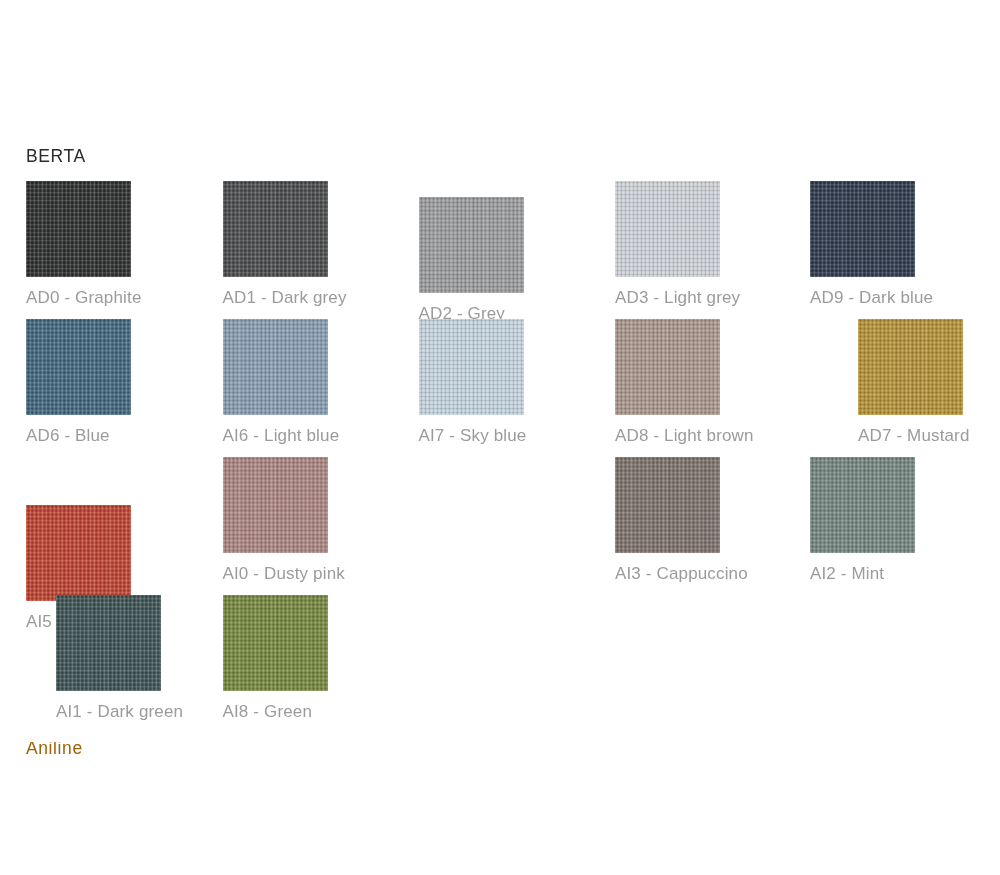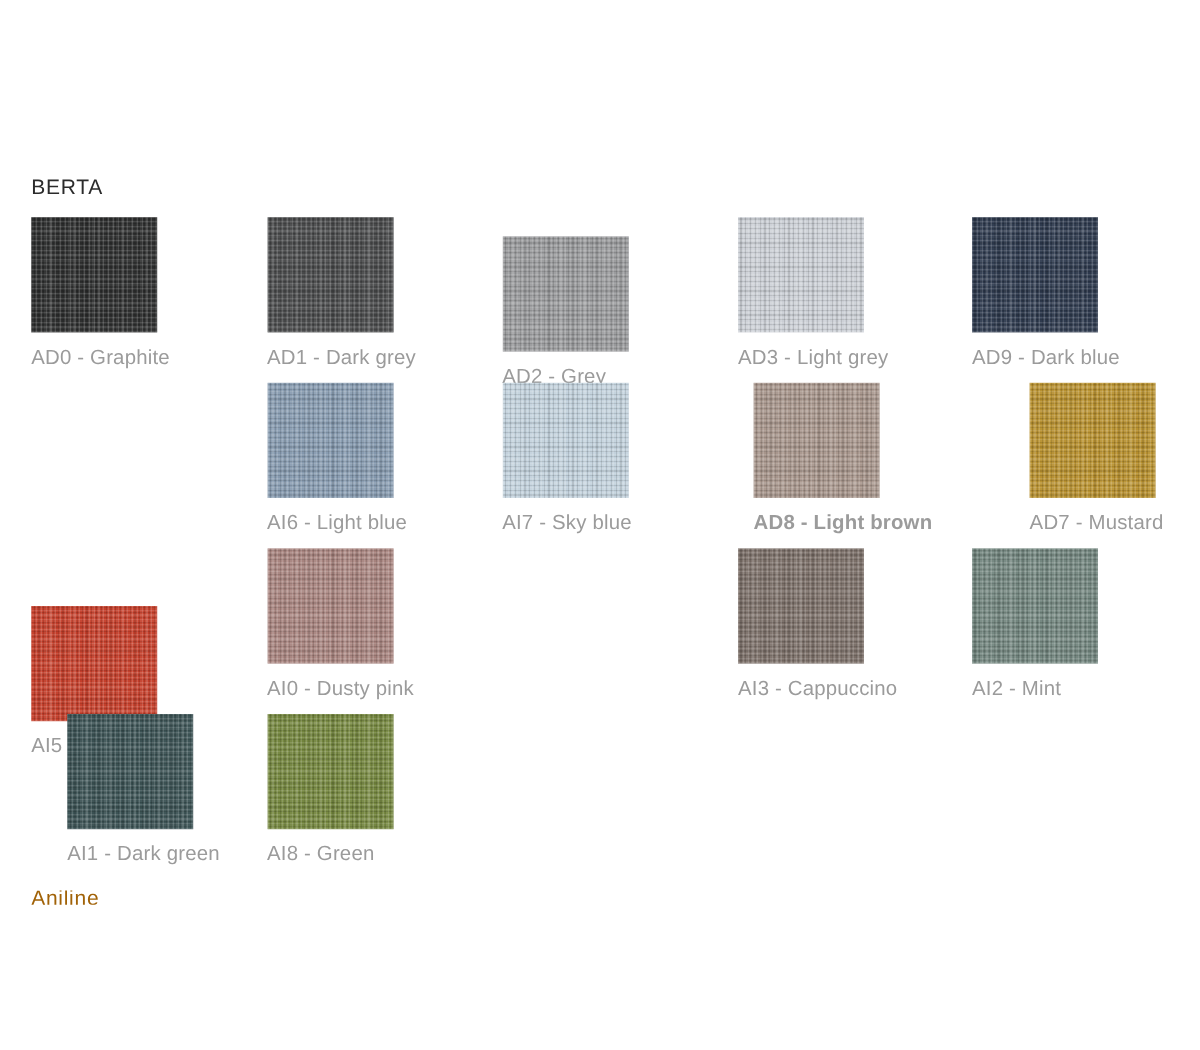--- a/index.html
+++ b/index.html
@@ -174,29 +174,33 @@
         <div class="swatch-cell" style="left: 589px;">
           <div class="swatch-chip" style="background-color: rgb(204, 208, 214);"></div>
           <div class="swatch-label">AD3 - Light grey</div>
         </div>
         <div class="swatch-cell" style="left: 784px;">
           <div class="swatch-chip" style="background-color: rgb(46, 58, 78);"></div>
           <div class="swatch-label">AD9 - Dark blue</div>
         </div>
       </div>
       <div class="swatch-row">
+        <div class="swatch-cell" style="left: 0px;">
+          <div class="swatch-chip" style="background-color: rgb(63, 103, 129);"></div>
+          <div class="swatch-label">AD6 - Blue</div>
+        </div>
         <div class="swatch-cell" style="left: 196.5px;">
           <div class="swatch-chip" style="background-color: rgb(135, 155, 176);"></div>
           <div class="swatch-label">AI6 - Light blue</div>
         </div>
         <div class="swatch-cell" style="left: 392.5px;">
           <div class="swatch-chip" style="background-color: rgb(195, 210, 221);"></div>
           <div class="swatch-label">AI7 - Sky blue</div>
         </div>
-        <div class="swatch-cell" style="left: 602px; font-weight: bold;">
+        <div class="swatch-cell" style="left: 589px;">
           <div class="swatch-chip" style="background-color: rgb(168, 150, 140);"></div>
           <div class="swatch-label">AD8 - Light brown</div>
         </div>
         <div class="swatch-cell" style="left: 784px; margin-left: 48px;">
           <div class="swatch-chip" style="background-color: rgb(184, 145, 47);"></div>
           <div class="swatch-label">AD7 - Mustard</div>
         </div>
       </div>
       <div class="swatch-row">
         <div class="swatch-cell" style="left: 0px; margin-top: 48px;">

